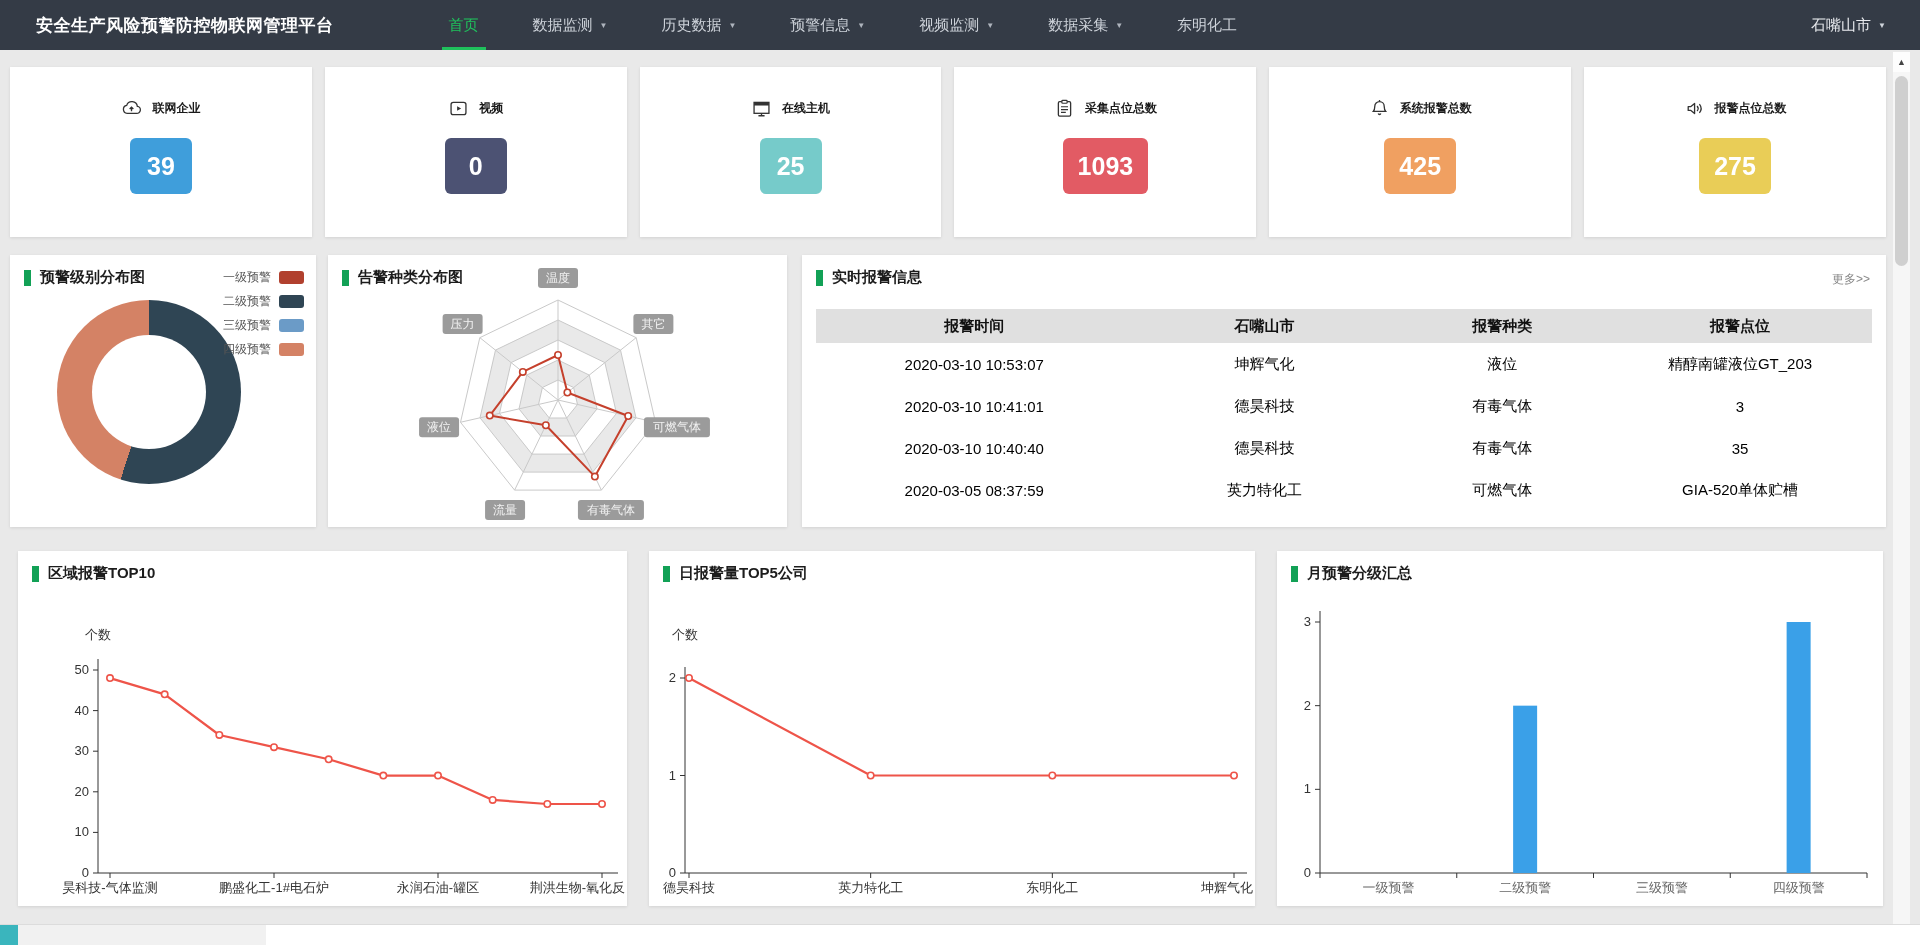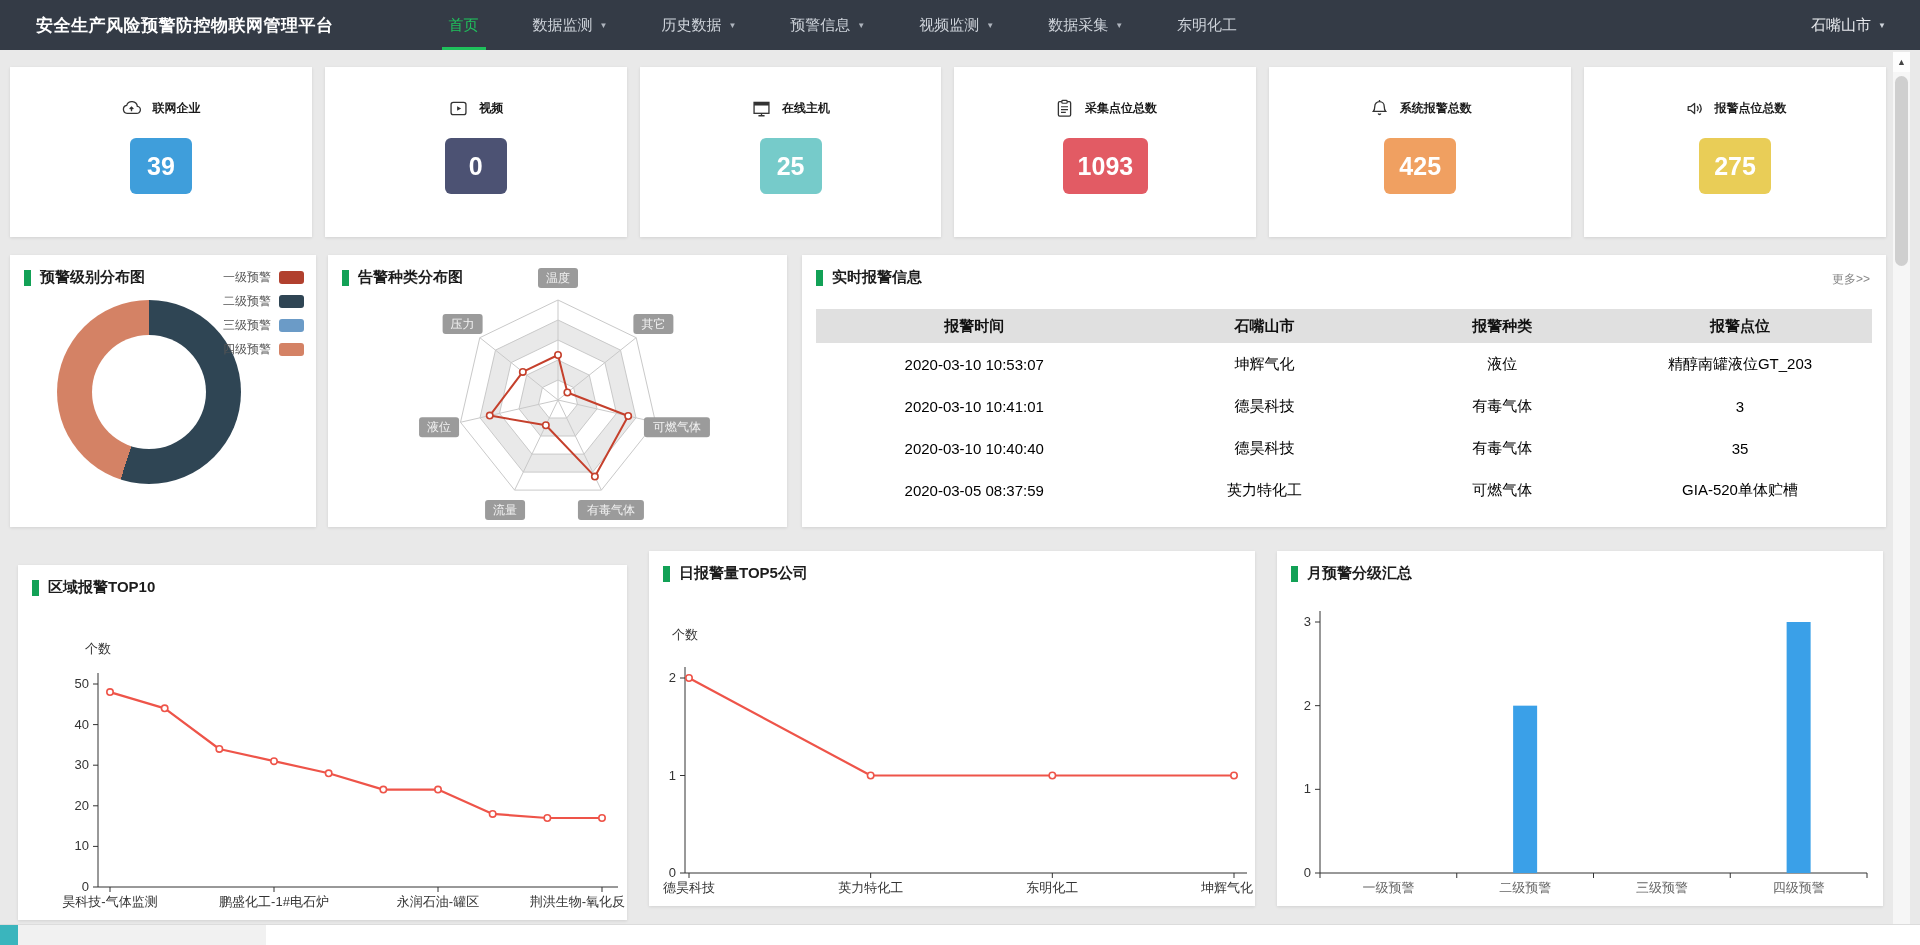--- a/index.html
+++ b/index.html
@@ -37,21 +37,21 @@
   .legend-swatch{width:25px;height:13px;border-radius:3px;flex:none;}
 
   #panel-radar{left:328px;top:255px;width:459px;height:272px;}
   #panel-table{left:802px;top:255px;width:1084px;height:272px;}
   .more-link{position:absolute;right:16px;top:16px;font-size:12px;color:#888;cursor:pointer;}
   .alarm-table{position:absolute;left:14px;top:54px;width:1056px;border-collapse:collapse;table-layout:fixed;}
   .alarm-table th{background:#e0e0e0;height:32px;font-size:15px;font-weight:bold;color:#111;text-align:center;}
   .alarm-table td{height:40px;text-align:center;font-size:15px;color:#000;}
   .alarm-table tr{cursor:default;}
 
-  #panel-top10{left:18px;top:565px;width:609px;height:355px;}
+  #panel-top10{left:18px;top:551px;width:609px;height:355px;}
   #panel-daily{left:649px;top:551px;width:606px;height:355px;}
   #panel-monthly{left:1277px;top:551px;width:606px;height:355px;}
   .chart-svg{position:absolute;left:0;top:0;}
 
   
   .scrollbar{position:absolute;right:10px;top:52px;width:17px;height:893px;background:#f6f6f6;}
   .sb-up{height:20px;background:#fdfdfd;color:#444;font-size:9px;text-align:center;line-height:20px;cursor:pointer;}
   .sb-thumb{position:absolute;top:24px;left:2px;width:13px;height:190px;background:#cfcfcf;border-radius:7px;cursor:grab;}
   .footer-strip{position:absolute;left:0;bottom:0;width:100%;height:21px;background:#fff;border-top:1px solid #dcdcdc;box-sizing:border-box;}
   .footer-widget{position:absolute;left:0;top:0;width:18px;height:21px;background:#3ab5bd;cursor:pointer;}

